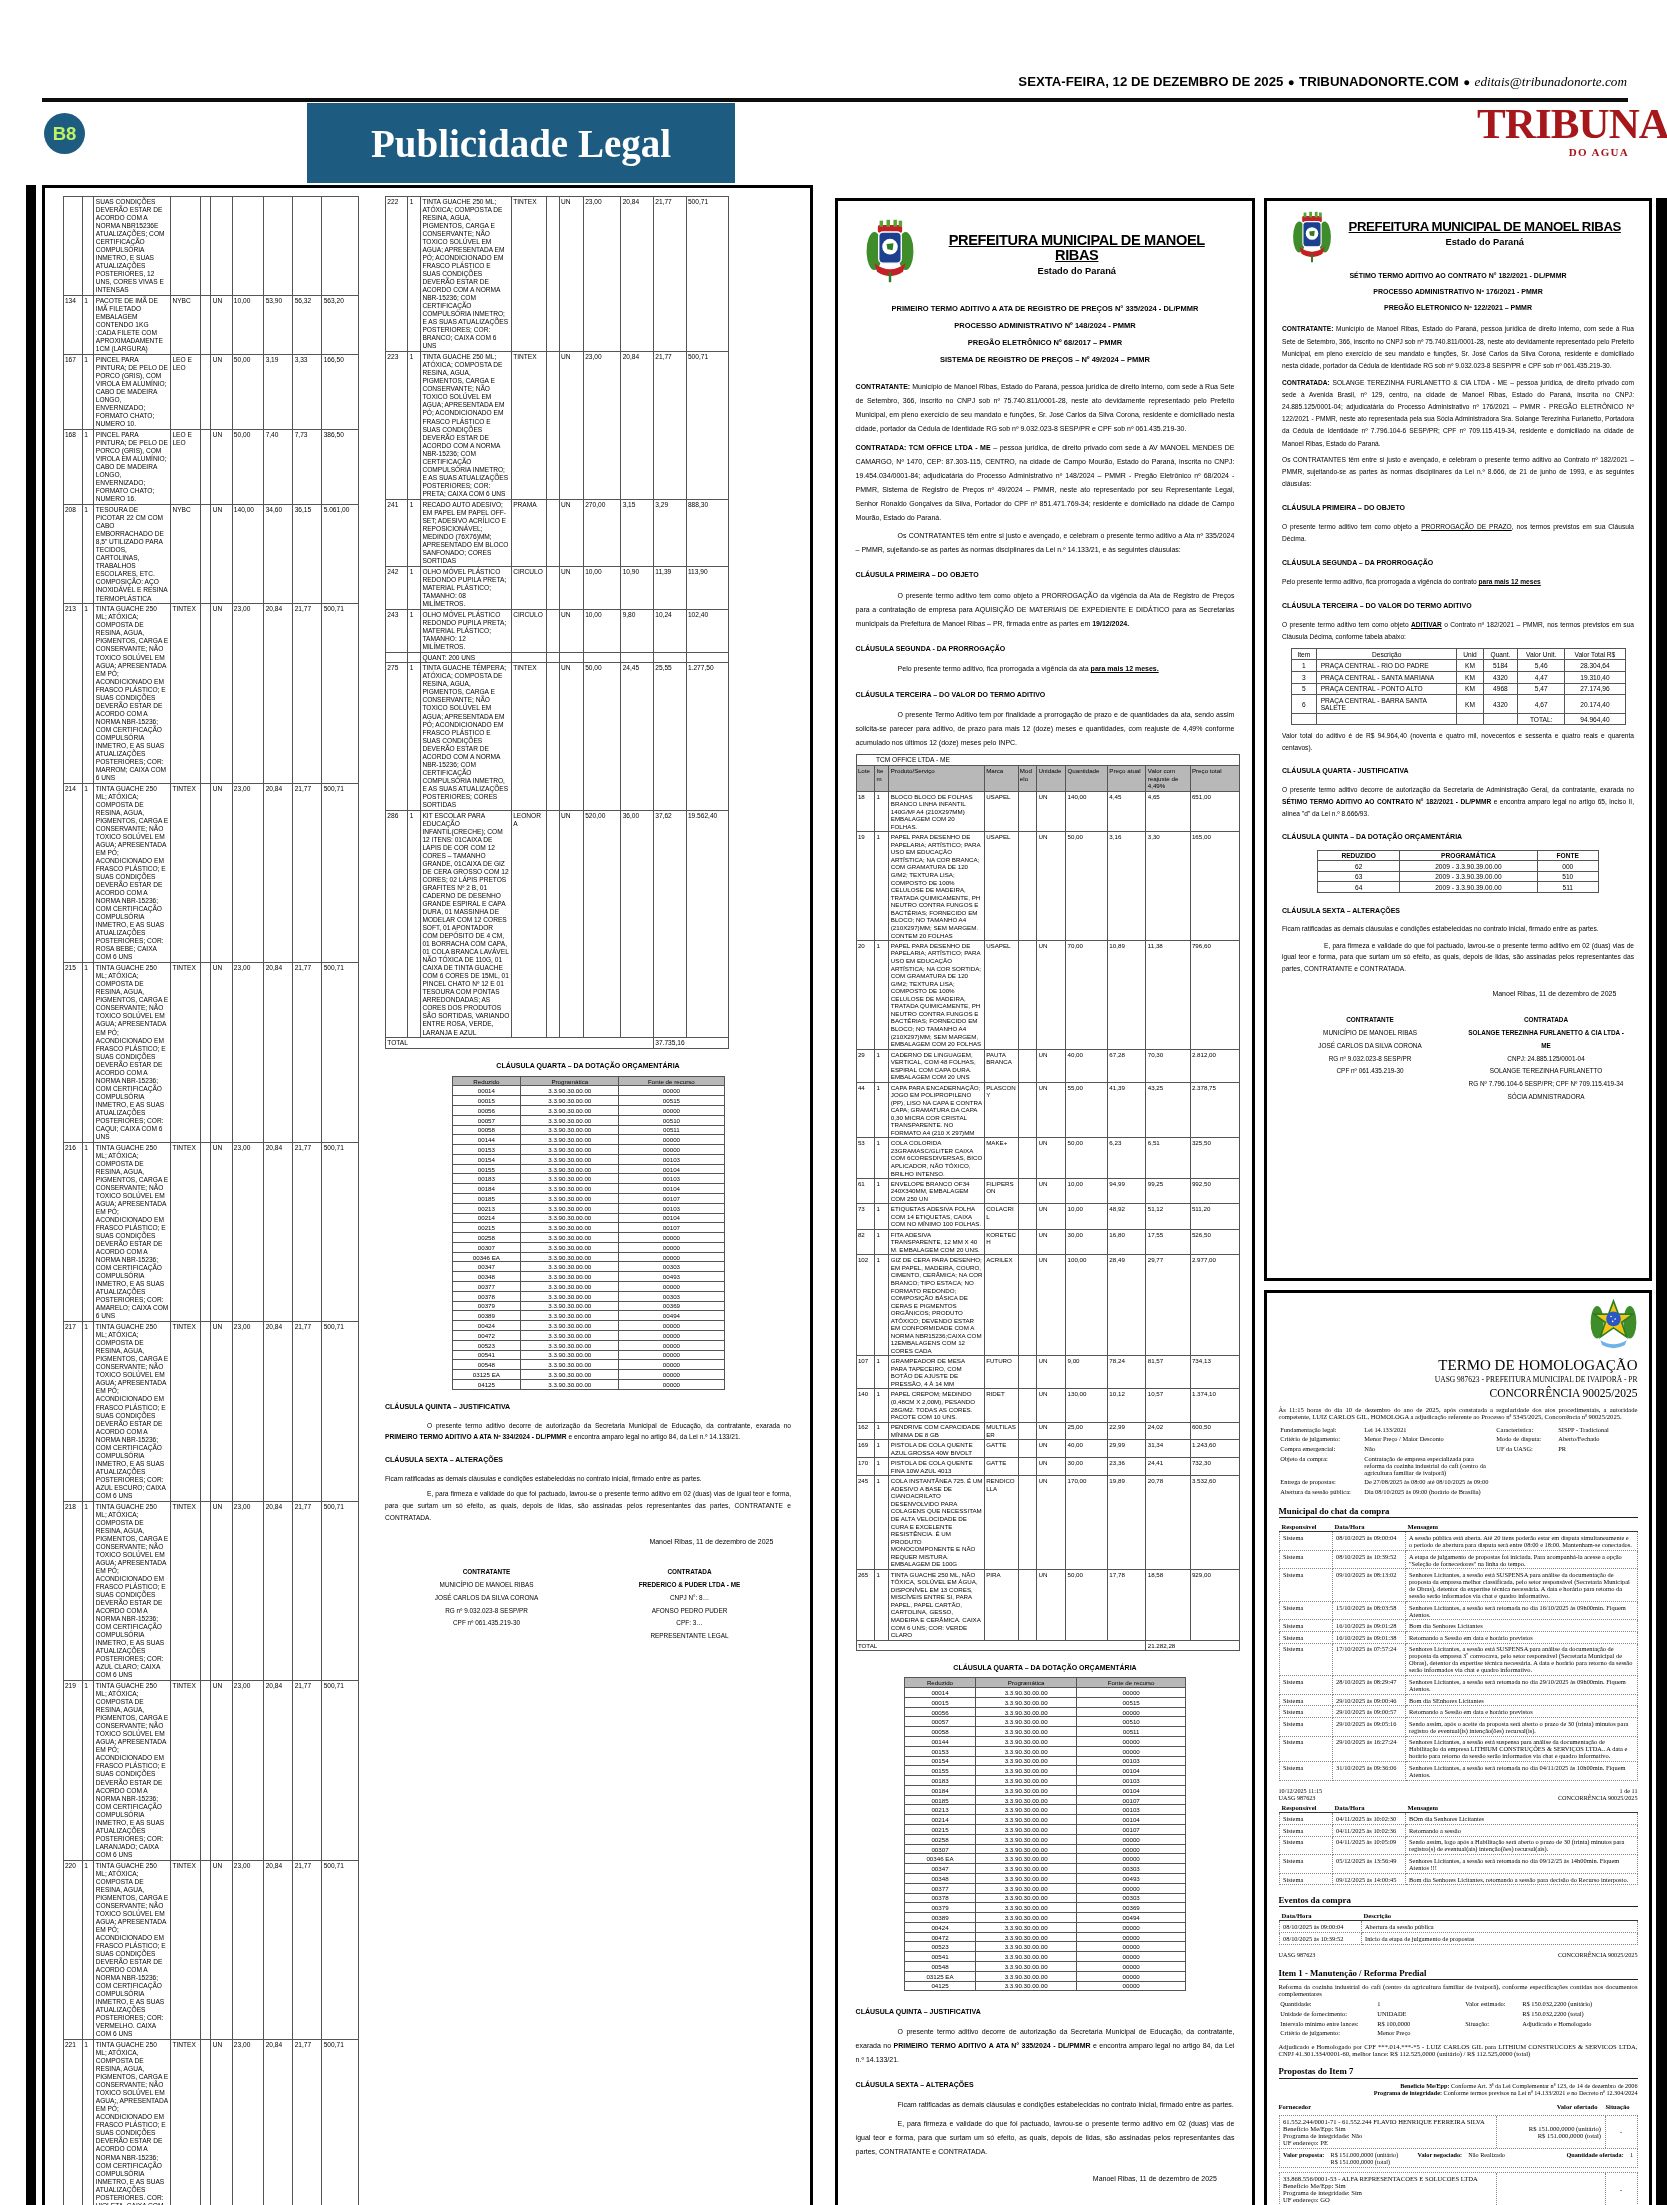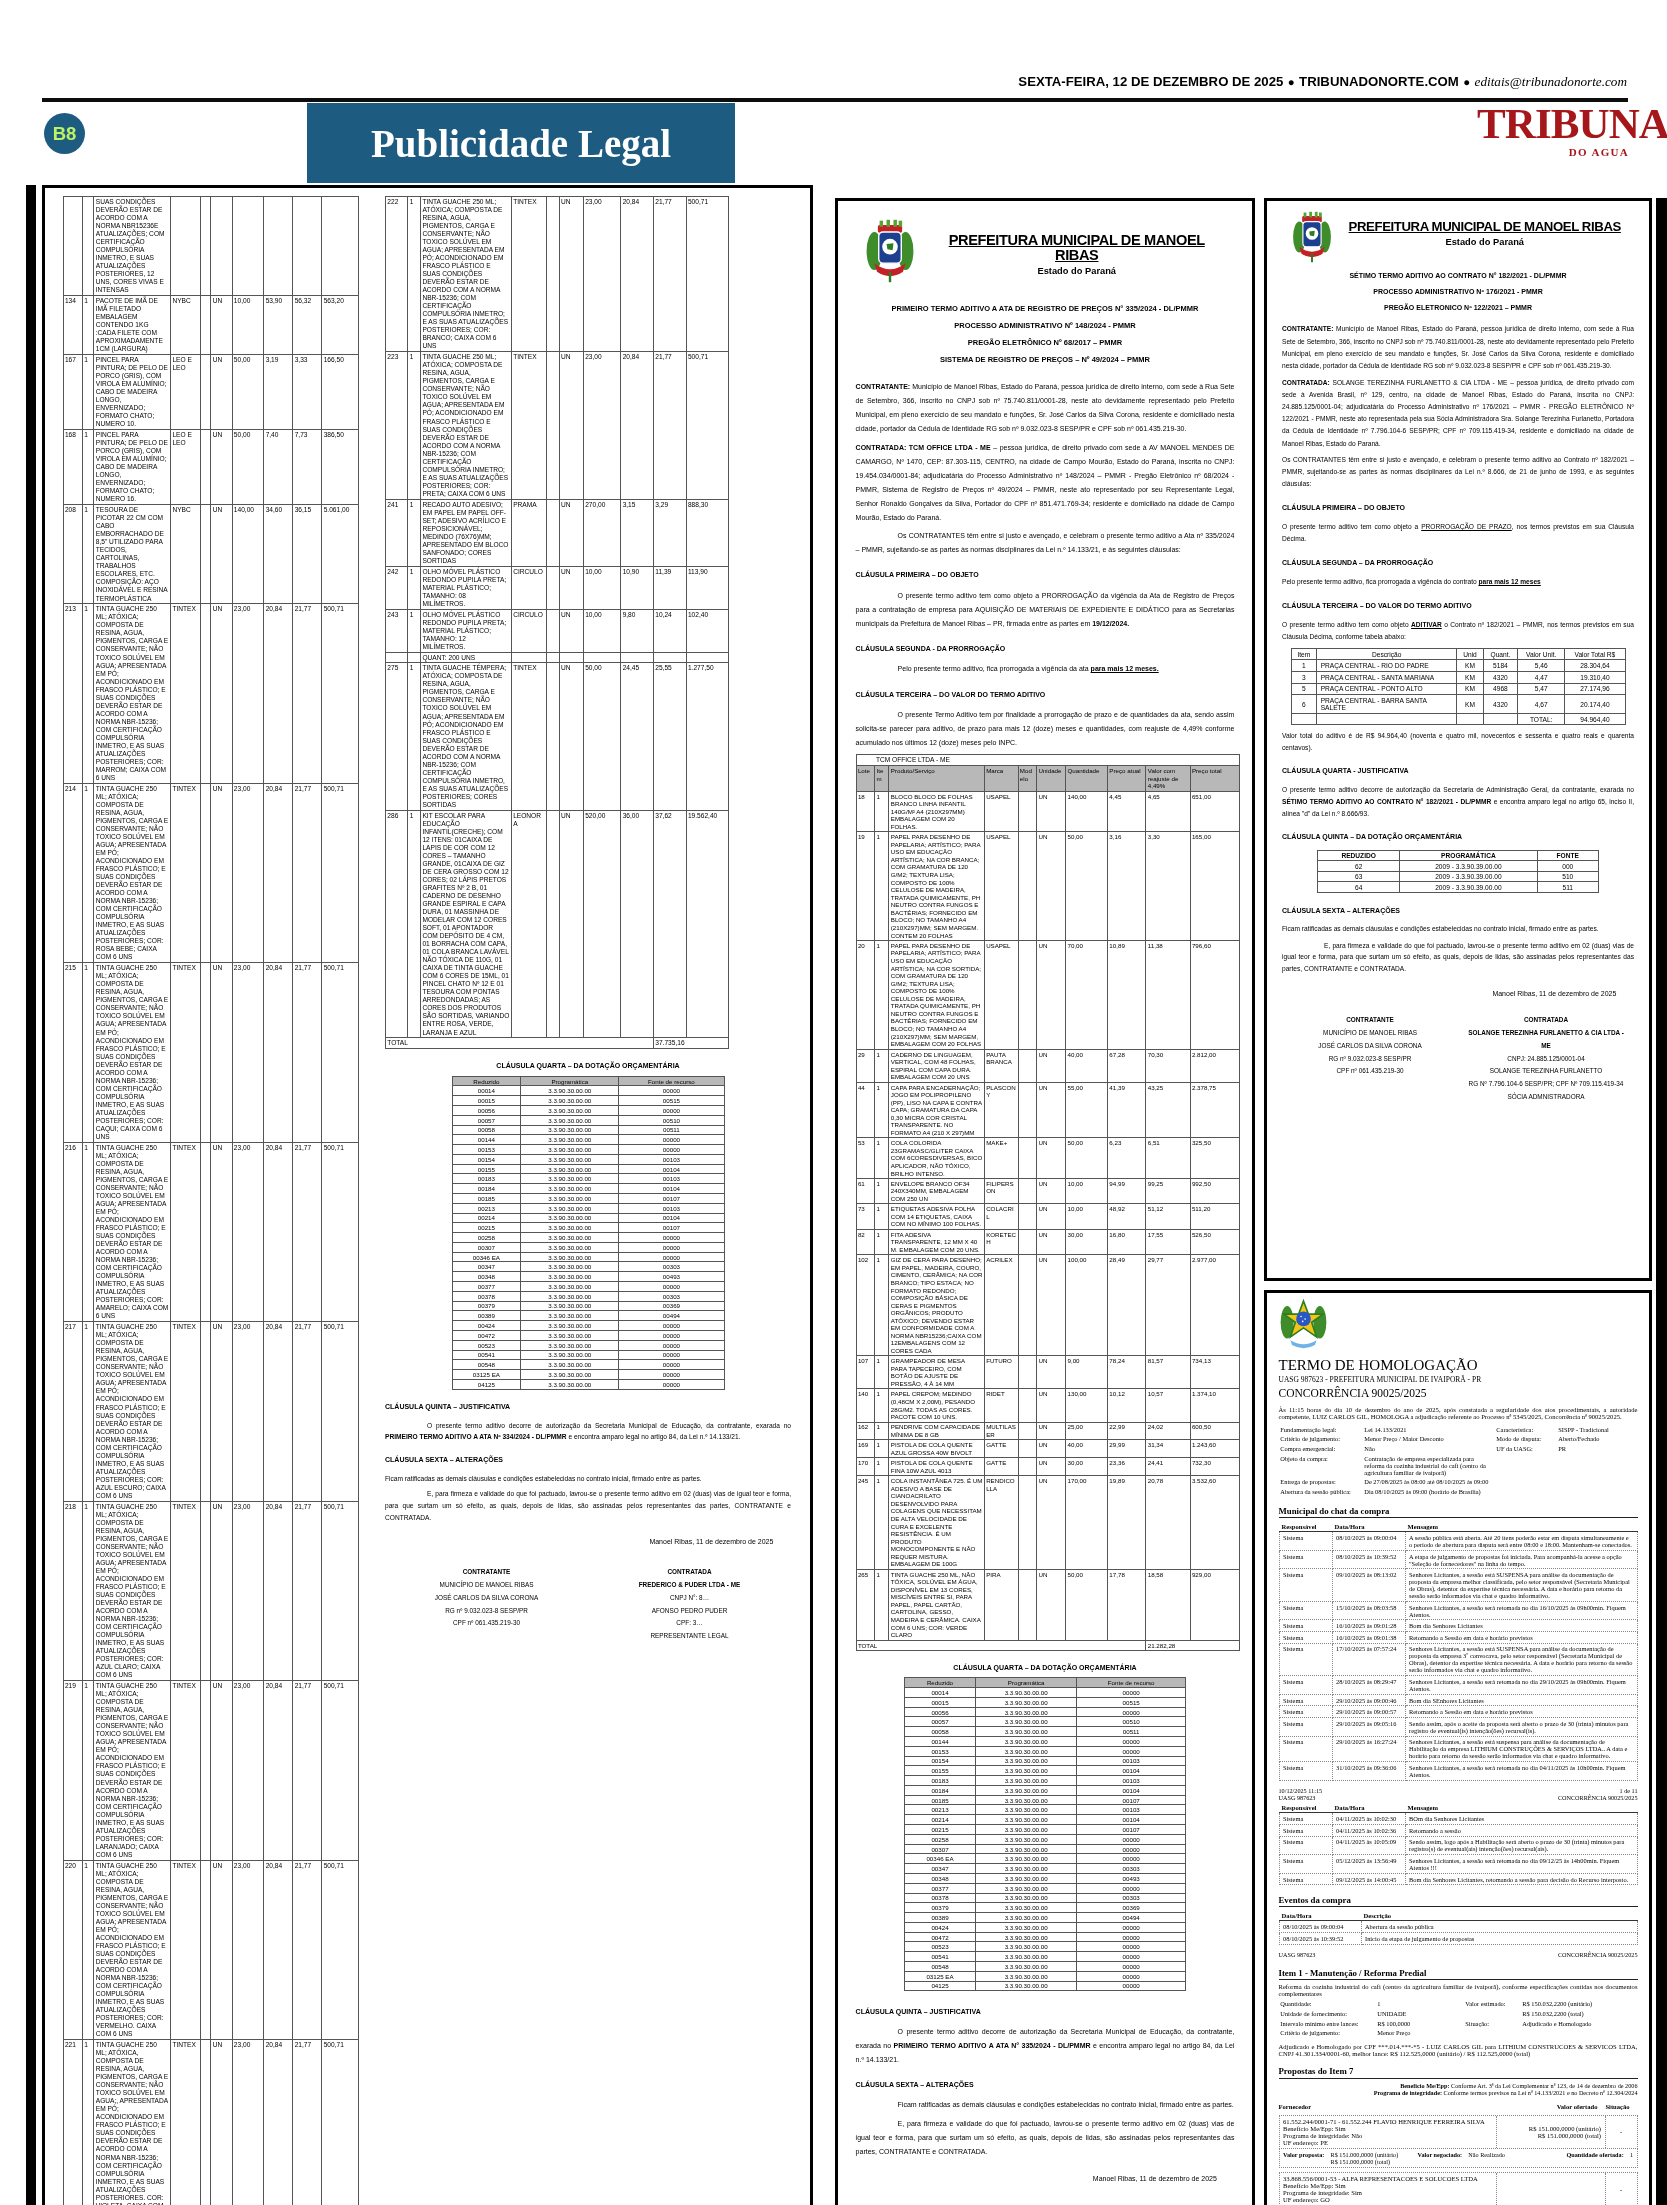--- a/index.html
+++ b/index.html
@@ -57,21 +57,21 @@
   table.dotB{border-collapse:collapse;font-size:6.6px;margin:0 auto;}
   table.dotB td,table.dotB th{border:0.9px solid #555;padding:1.3px 6.2px;text-align:center;}
   table.dotB th{font-weight:bold;}
   
   table.km{border-collapse:collapse;font-size:6.6px;margin:4.4px auto;}
   table.km td,table.km th{border:0.9px solid #555;padding:1.8px 3.5px;text-align:center;vertical-align:middle;}
   table.km th{font-weight:normal;}
   table.km .dsc{text-align:left;}
   
   .rb-inner{padding:6.2px 11.5px;font-size:6.6px;}
-  .homol-head{text-align:left;}
+  .homol-head{text-align:right;}
   .homol-title{font-size:15px;margin-top:3.5px;}
   .homol-uasg{font-size:7.5px;margin-top:1.8px;}
   .homol-conc{font-size:11.5px;margin-top:2.6px;}
   .h-section{font-size:8.8px;font-weight:bold;border-bottom:0.9px solid #222;padding-bottom:1.3px;margin:9.7px 0 3.5px 0;}
   table.chat{border-collapse:collapse;width:100%;font-size:6.4px;table-layout:fixed;}
   table.chat th{text-align:left;font-size:6.6px;padding:1.3px 2.6px;border-bottom:0.9px solid #333;font-weight:bold;}
   table.chat td{border:0.9px dotted #888;padding:1.8px 3.5px;vertical-align:top;}
   .pfoot{display:flex;justify-content:space-between;font-size:6.2px;margin:6.2px 0 1.8px 0;}
   .grid4{width:100%;font-size:6.4px;border-collapse:collapse;}
   .grid4 td{padding:1.3px 1.8px;vertical-align:top;}

